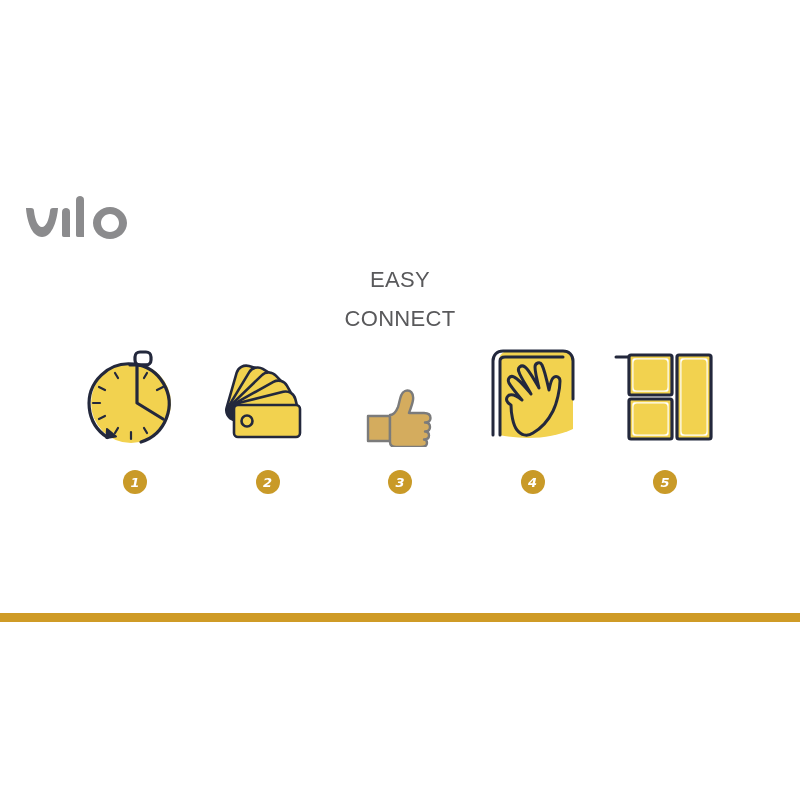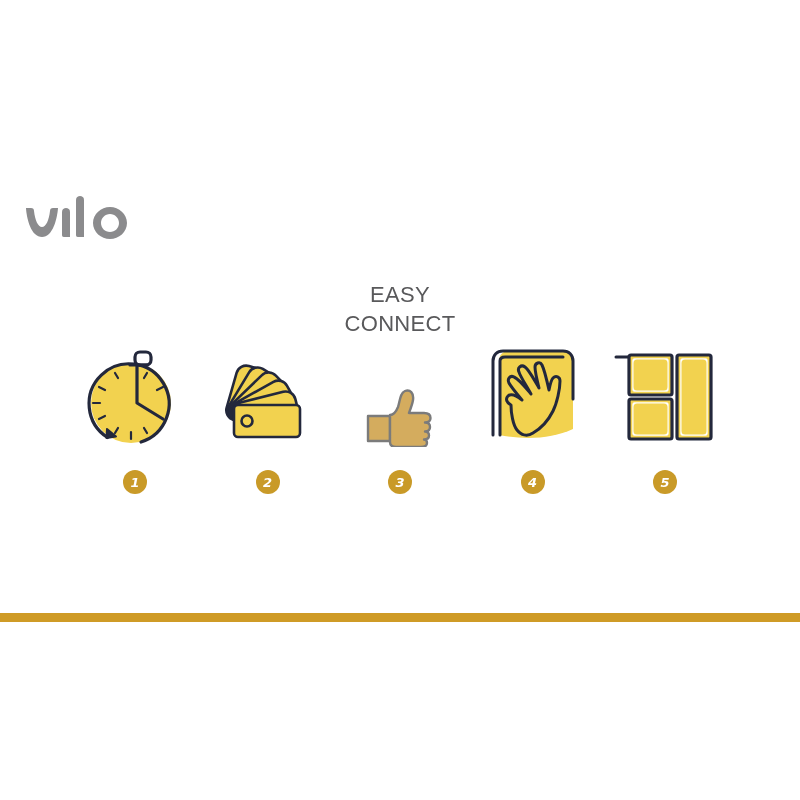--- a/index.html
+++ b/index.html
@@ -41,21 +41,21 @@
   .feature-item {
     width: 120px;
     display: flex;
     flex-direction: column;
     align-items: center;
     justify-content: flex-end;
   }
 
   .feature-caption {
     font-size: 22px;
-    line-height: 29px;
+    line-height: 39px;
     color: #59595b;
     text-align: center;
     letter-spacing: 0.3px;
     margin-bottom: 4px;
     white-space: pre-line;
   }
 
   .feature-icon {
     height: 105px;
     display: flex;

